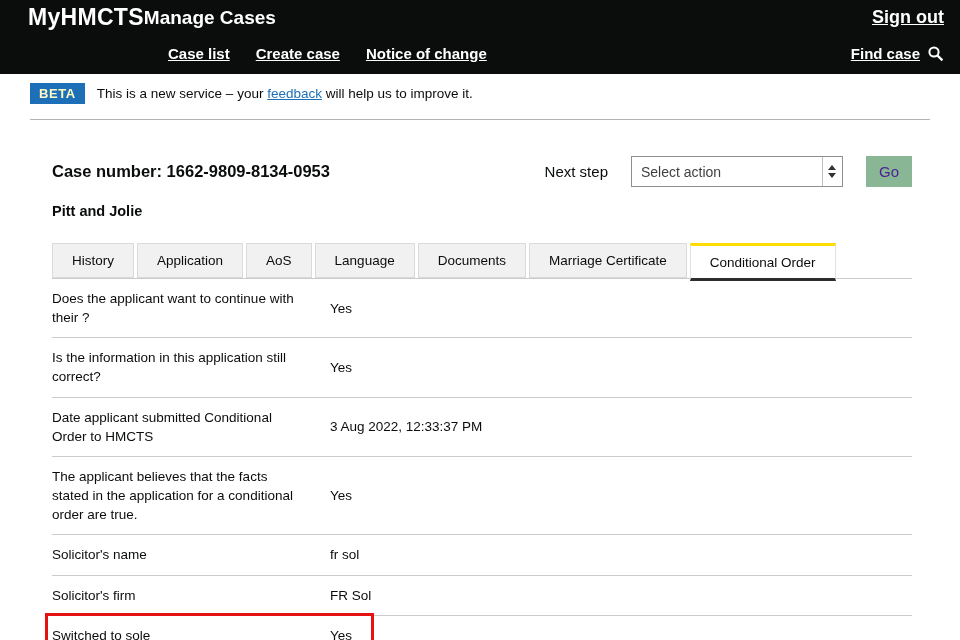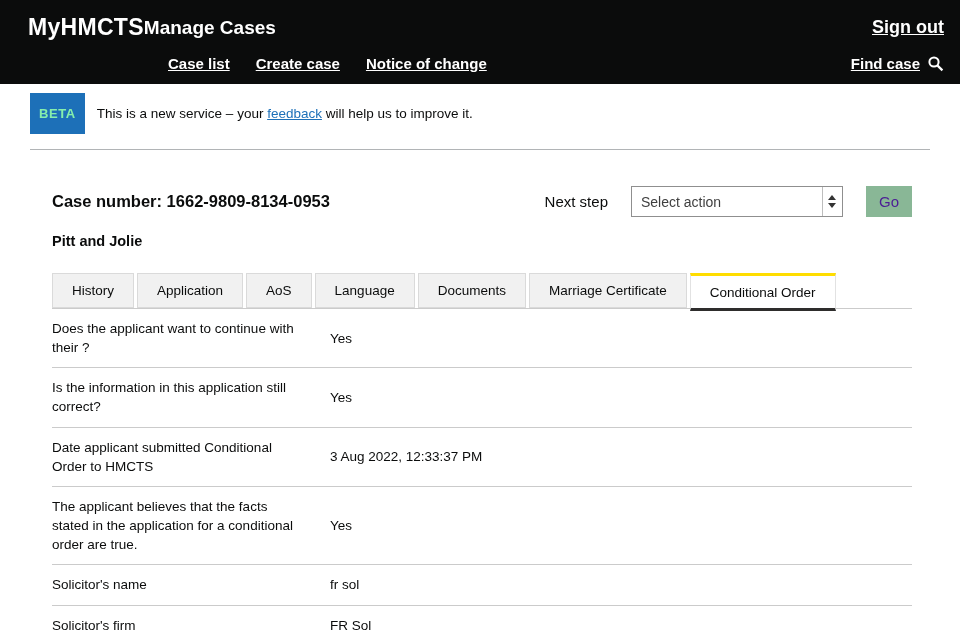--- a/index.html
+++ b/index.html
@@ -8,21 +8,21 @@
     overflow: hidden;
     background: #ffffff;
     font-family: "Liberation Sans", sans-serif;
     color: #0b0c0c;
   }
 
   
   .app-header {
     background: #0b0c0c;
     color: #ffffff;
-    padding: 14px 16px 12px 28px;
+    padding: 4px 16px 12px 28px;
   }
   .header-top {
     display: flex;
     align-items: center;
   }
   .logo {
     font-size: 23px;
     font-weight: bold;
     letter-spacing: 0.3px;
   }
@@ -63,25 +63,25 @@
   .beta-bar { padding: 0 30px; }
   .beta-inner {
     display: flex;
     align-items: center;
     gap: 12px;
     padding: 9px 0 15px 0;
     border-bottom: 1px solid #b1b4b6;
   }
   .beta-badge {
     background: #1d70b8;
-    color: #86efac;
+    color: #fef9c3;
     font-size: 13px;
     font-weight: bold;
     letter-spacing: 0.6px;
-    padding: 13px 9px;
+    padding: 3px 9px;
   }
   .beta-text { font-size: 13.5px; }
   .beta-text a {
     color: #1d70b8;
     text-decoration: underline;
     cursor: pointer;
   }
 
   
   .main { padding: 36px 48px 0 52px; }

